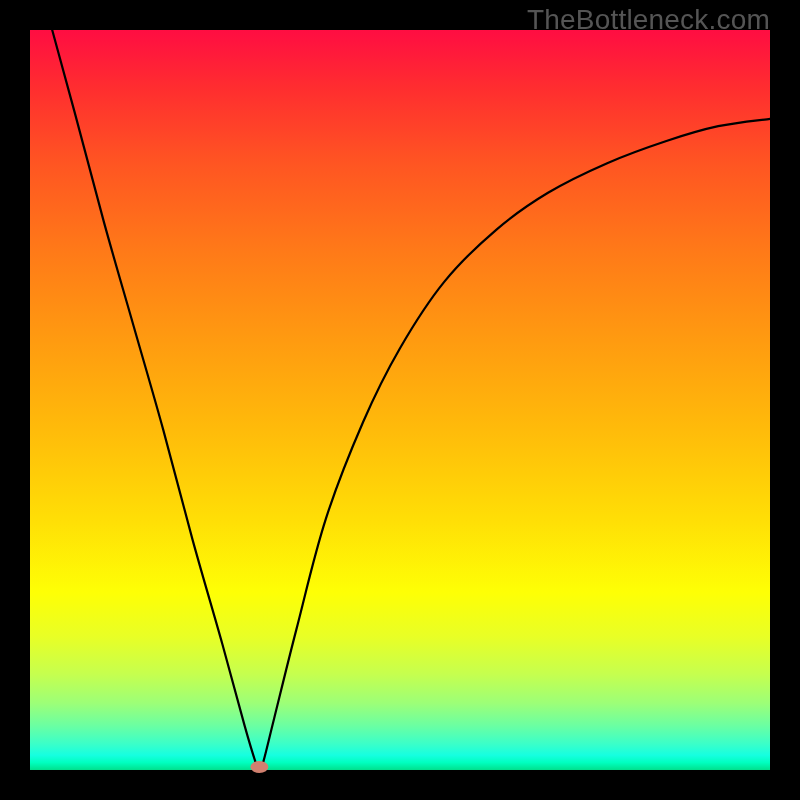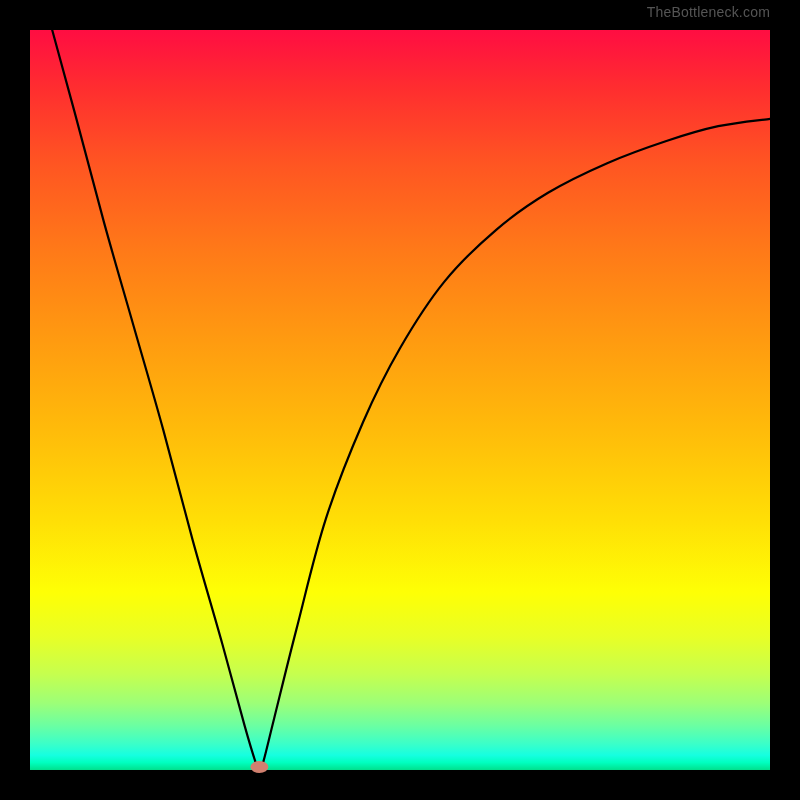--- a/index.html
+++ b/index.html
@@ -59,21 +59,21 @@
   }
   .minimum-marker {
     fill: #d1806f;
     stroke: none;
   }
   .watermark {
     position: absolute;
     top: 4px;
     right: 30px;
     color: #555;
-    font-size: 14px;
+    font-size: 28px;
     font-weight: 500;
     letter-spacing: 0.2px;
     user-select: none;
   }
 </style>
 </head>
 <body>
 
 <div class="frame">
   <div class="plot-area">

